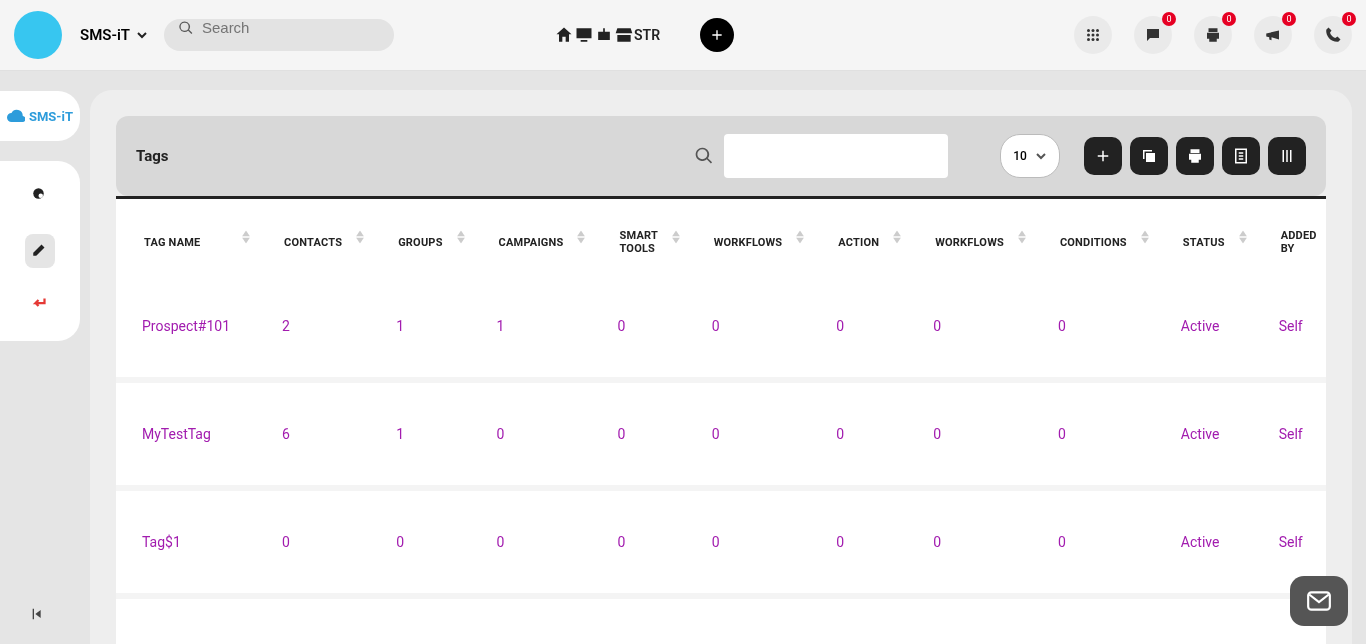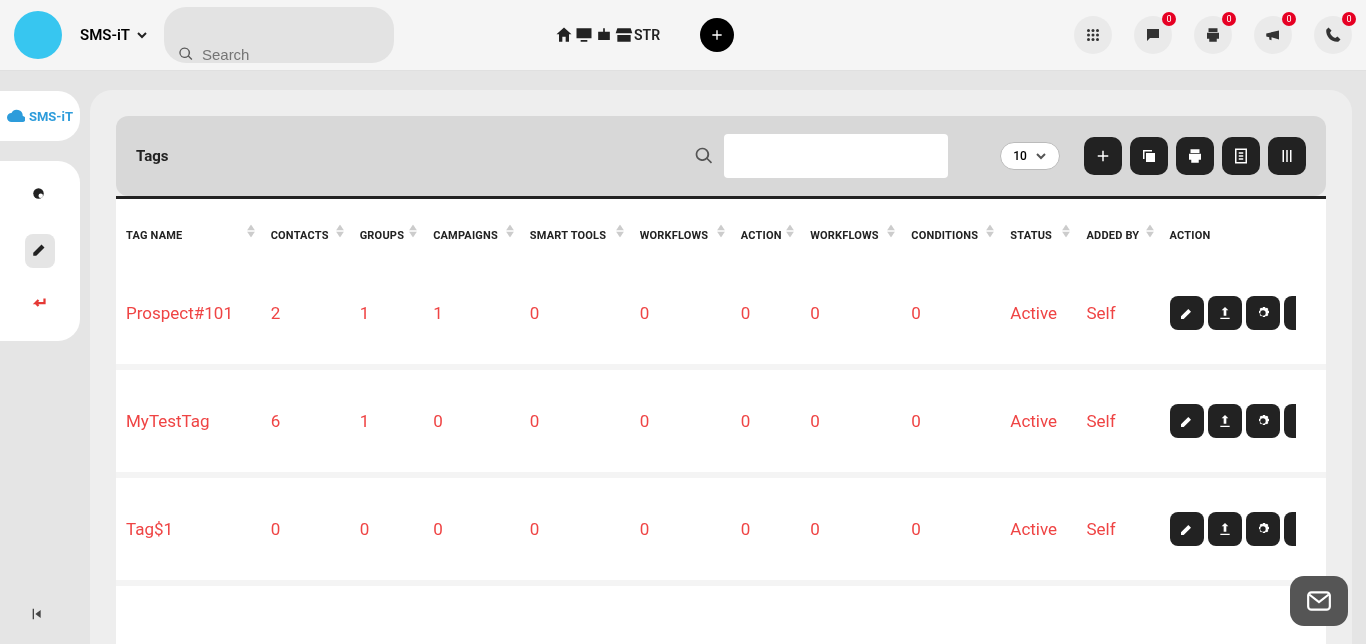--- a/index.html
+++ b/index.html
@@ -34,23 +34,23 @@
   display: flex;
   align-items: center;
   gap: 6px;
 }
 .brand svg { width: 12px; height: 12px; }
 .search-wrap {
   margin-left: 16px;
   background: #e3e3e3;
   border-radius: 22px;
   display: flex;
-  align-items: flex-end;
+  align-items: flex-start;
   padding: 0 14px;
-  height: 56px;
+  height: 32px;
   width: 230px;
 }
 .search-wrap svg { width: 18px; height: 18px; fill: #5a5a5a; }
 .search-wrap input {
   border: none;
   background: transparent;
   outline: none;
   margin-left: 8px;
   font-size: 15px;
   color: #555;
@@ -144,53 +144,53 @@
 }
 .panel-search .mag {
   width:40px; height:44px; display:flex; align-items:center; justify-content:center;
 }
 .panel-search input {
   width: 224px; height: 44px;
   border: none; background:#fff; border-radius: 4px;
   outline: none; padding: 0 10px;
 }
 .page-size {
-  width: 60px; height: 28px;
+  width: 60px; height: 44px;
   background:#fff; border:1px solid #bbb; border-radius: 20px;
   display:flex; align-items:center; justify-content:center; gap:8px;
   font-size: 12px; font-weight:500; margin-left: 40px;
 }
 .toolbar {
   display:flex; gap:8px; margin-left:12px;
 }
 .tbtn {
   width:38px; height:38px; border-radius:10px;
   background:#222; display:flex; align-items:center; justify-content:center;
 }
 .tbtn svg { width:18px; height:18px; fill:#fff; }
 
 .table-wrap {
   background:#fff; margin-top:0; border-top:3px solid #222;
   height: 460px; overflow:hidden;
 }
 table { width:100%; border-collapse: collapse; }
 thead th {
   text-align:left; font-size:11px; font-weight:700;
-  color:#222; padding: 30px 10px 20px;
+  color:#222; padding: 30px 28px 20px;
   letter-spacing:0.2px;
   position:relative;
 }
 thead th .sort {
   position:absolute; right:6px; top:50%; transform:translateY(-50%);
   display:flex; flex-direction:column; gap:1px;
 }
 thead th .sort svg { width:8px; height:6px; fill:#ccc; }
 tbody td {
-  padding: 34px 10px;
-  font-size:17px; color:#ef4444;
+  padding: 34px 26px;
+  font-size:14px; color:#a21caf;
   border-bottom: 6px solid #f4f4f4;
 }
 .actions { display:flex; gap:4px; }
 .abtn {
   width:34px; height:34px; border-radius:8px;
   background:#222; display:flex; align-items:center; justify-content:center;
 }
 .abtn svg { width:16px; height:16px; fill:#fff; }
 .abtn.cut { width:12px; border-radius:8px 0 0 8px; }
 

